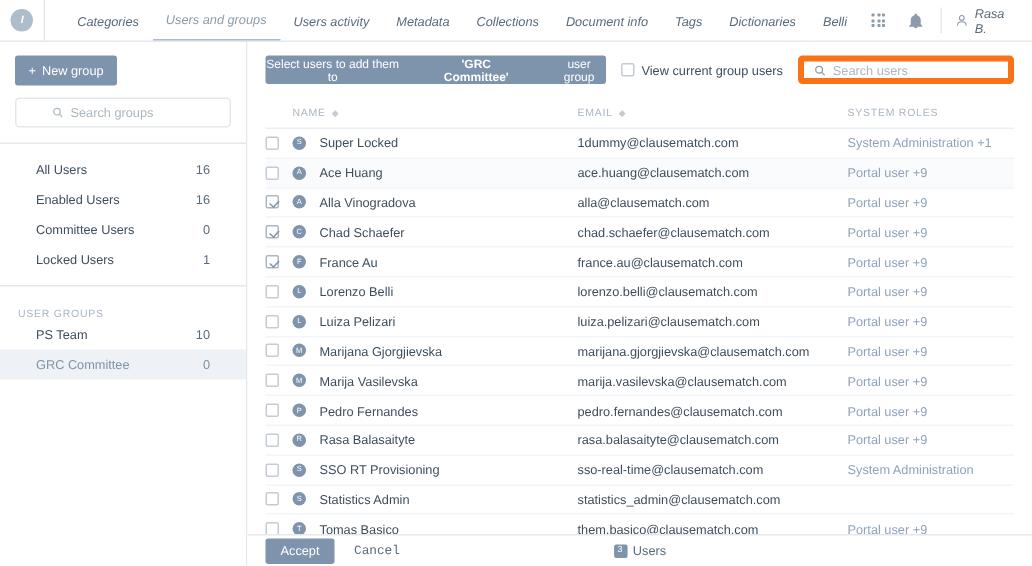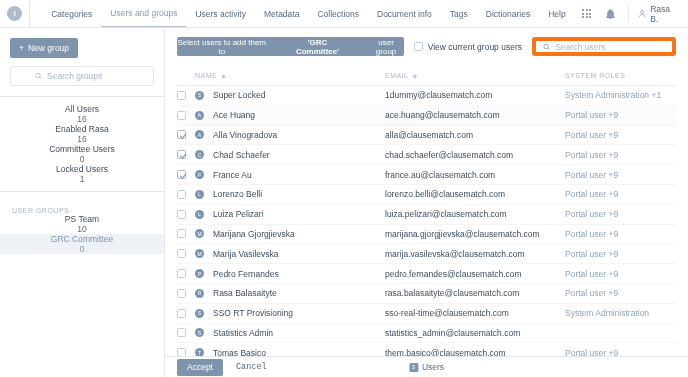--- a/index.html
+++ b/index.html
@@ -11,20 +11,21 @@
     overflow: hidden;
   }
   .app { width: 688px; height: 377px; display: flex; flex-direction: column; }
 
   
   .topbar {
     height: 28px; min-height: 28px;
     display: flex; align-items: flex-start;
     background: #ffffff;
     border-bottom: 1px solid #e4e8ec;
+    font-style: italic;
   }
   .logo-wrap {
     width: 32px; height: 27px;
     display: flex; align-items: center; justify-content: center;
     border-right: 1px solid #e4e8ec;
   }
   .logo {
     width: 15px; height: 15px; border-radius: 50%;
     background: #aebccb;
     display: flex; align-items: center; justify-content: center;
@@ -83,21 +84,21 @@
     border: none; outline: none; background: transparent;
     font-size: 8.5px; font-family: inherit; color: #3d4d5c;
     width: 100%;
   }
   .search-box input::placeholder { color: #aab6c2; }
   .sb-sep { height: 1px; background: #e4e8ec; margin: 0; }
   .sb-list { padding: 7px 0 0 0; }
   .sb-row {
     display: flex; align-items: center; justify-content: space-between;
     padding: 0 24px; height: 20px;
-    font-size: 8.5px; color: #3d4d5c; cursor: pointer; flex-direction: column;
+    font-size: 8.5px; color: #3d4d5c; cursor: pointer;
   }
   .sb-row .count { color: #5a6b7b; font-size: 8.5px; }
   .sb-row.selected { background: #eef1f5; color: #7e93ac; }
   .sb-row.selected .count { color: #7e93ac; }
   .sb-section-title {
     padding: 0 12px; height: 22px; display: flex; align-items: flex-end;
     font-size: 7px; letter-spacing: 0.5px; color: #aab6c2; text-transform: uppercase;
   }
 
   
@@ -214,21 +215,21 @@
     </div>
     <div class="nav" id="nav-container">
         <div class="nav-item">Categories</div>
         <div class="nav-item active">Users and groups</div>
         <div class="nav-item">Users activity</div>
         <div class="nav-item">Metadata</div>
         <div class="nav-item">Collections</div>
         <div class="nav-item">Document info</div>
         <div class="nav-item">Tags</div>
         <div class="nav-item">Dictionaries</div>
-        <div class="nav-item">Help</div>
+        <div class="nav-item">Belli</div>
       </div>
     <div class="topbar-right">
       <div class="tb-icon">
         <span class="grid-icon">
             <i></i>
             <i></i>
             <i></i>
             <i></i>
             <i></i>
             <i></i>
@@ -271,21 +272,21 @@
           <input type="text" placeholder="Search groups" style="">
         </div>
       </div>
       <div class="sb-sep"></div>
       <div class="sb-list" id="filters-container">
           <div class="sb-row">
             <span>All Users</span>
             <span class="count">16</span>
           </div>
           <div class="sb-row">
-            <span>Enabled Rasa</span>
+            <span>Enabled Users</span>
             <span class="count">16</span>
           </div>
           <div class="sb-row">
             <span>Committee Users</span>
             <span class="count">0</span>
           </div>
           <div class="sb-row">
             <span>Locked Users</span>
             <span class="count">1</span>
           </div>

